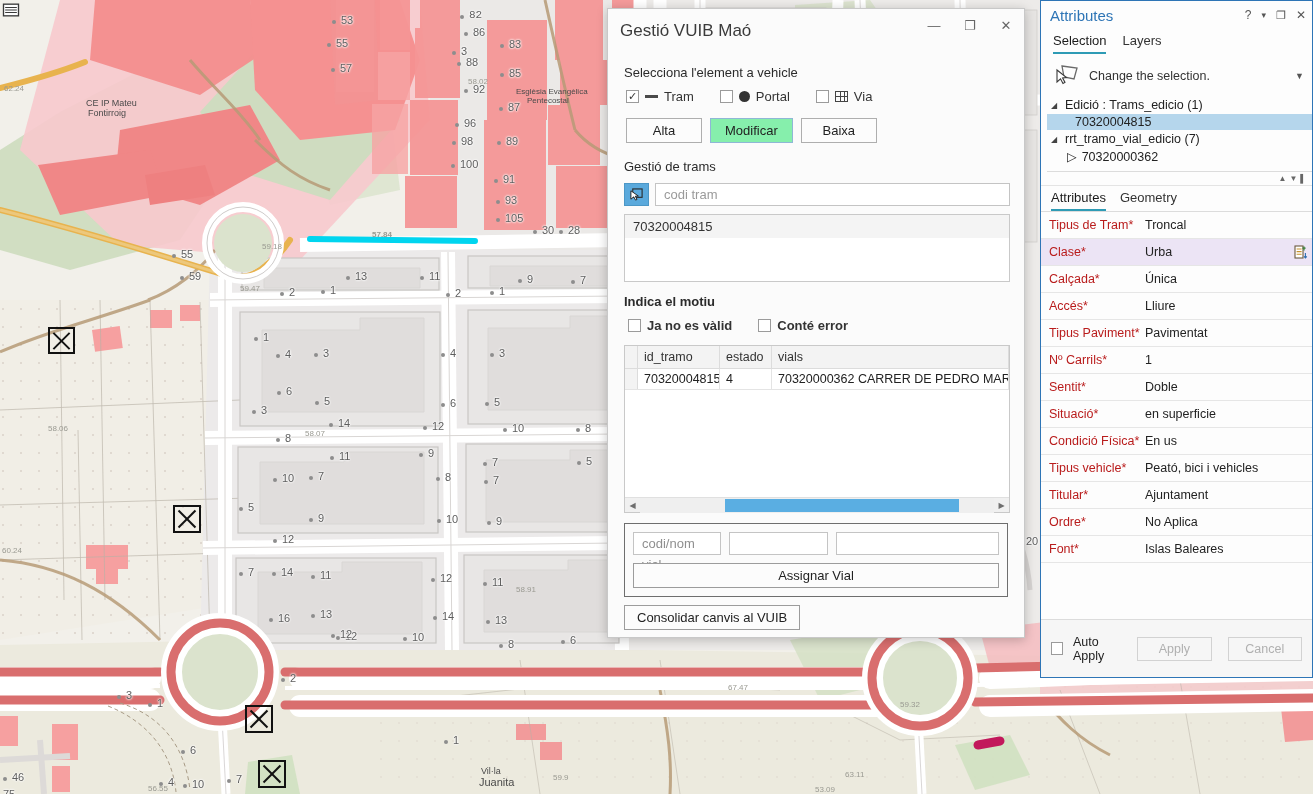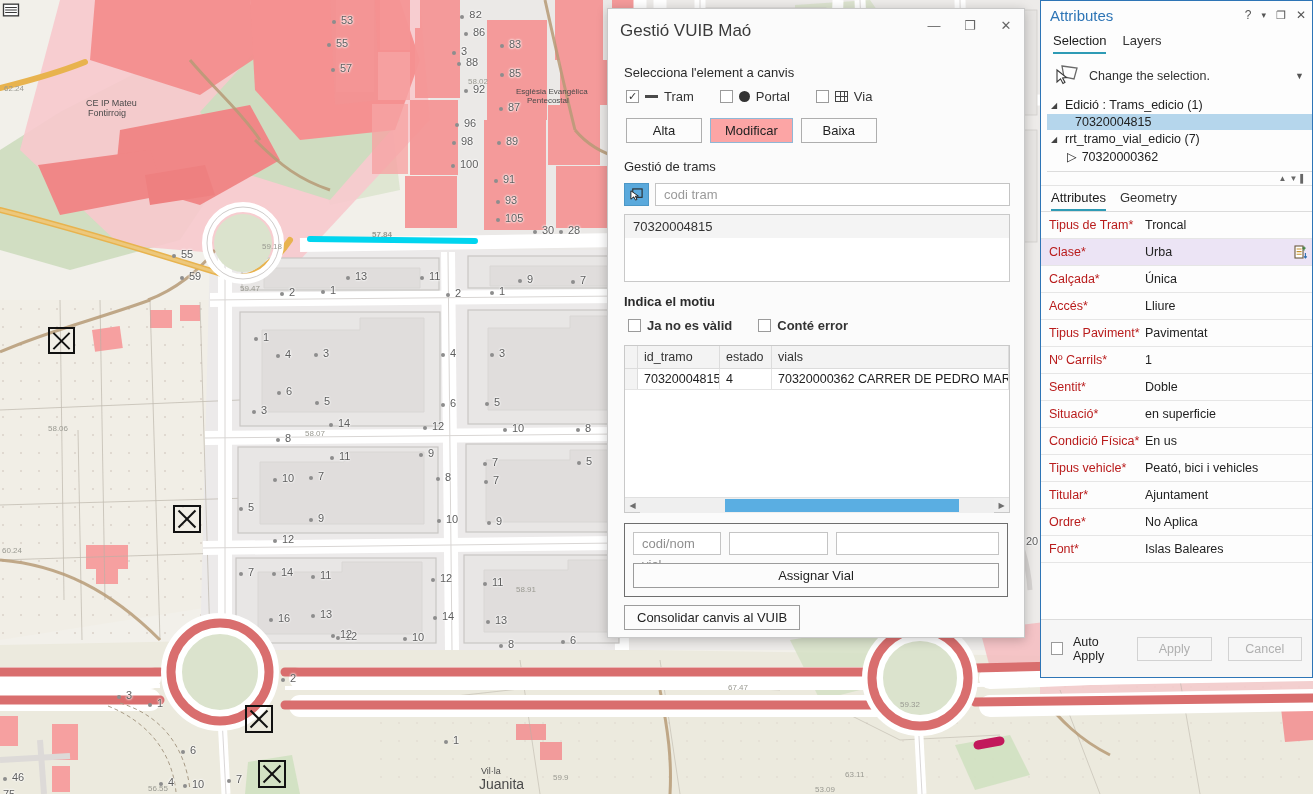--- a/index.html
+++ b/index.html
@@ -84,21 +84,21 @@
   .symgrid:after{content:"";position:absolute;top:0;bottom:0;left:4px;width:1px;background:#444;
     box-shadow: 4px 0 0 #444;}
   .cblabel { font-size:13px; color:#333; margin-right:2px; }
 
   .btnrow { display:flex; gap:8px; margin: 4px 0 16px 4px; }
   .btn {
     border:1px solid #aeaeae; background:#fcfcfc; color:#222;
     height:25px; min-width:76px; padding:0 14px; font-size:13px;
     font-family:"Liberation Sans", sans-serif; cursor:default;
   }
-  .btn.active { background:#fca5a5; border-color:#8fb7d6; }
+  .btn.active { background:#86efac; border-color:#8fb7d6; }
 
   .pickrow { display:flex; align-items:center; gap:6px; margin: 0 0 8px 2px; }
   .pickbtn {
     width:25px;height:23px;background:#5aa9dc;border:1px solid #4c97c6;
     display:flex;align-items:center;justify-content:center;
   }
   .codeinput {
     flex:1; height:23px; border:1px solid #c4c4c4; background:#fff;
     font-size:13px; color:#9a9a9a; padding: 0 8px; line-height:21px;
     font-family:"Liberation Sans", sans-serif;
@@ -466,21 +466,21 @@
         <path d="M40,740 L44,794"></path>
       </g>
     </svg>
 
     <div id="map-labels">
         <div class="maplabel" style="left: 86px; top: 98px; font-size: 9px;">CE IP Mateu</div>
         <div class="maplabel" style="left: 88px; top: 108px; font-size: 9px;">Fontirroig</div>
         <div class="maplabel" style="left: 516px; top: 87px; font-size: 8px;">Esglèsia Evangèlica</div>
         <div class="maplabel" style="left: 527px; top: 96px; font-size: 8px;">Pentecostal</div>
         <div class="maplabel" style="left: 481px; top: 766px; font-size: 9px;">Vil·la</div>
-        <div class="maplabel" style="left: 479px; top: 776px; font-size: 14px;">Juanita</div>
+        <div class="maplabel" style="left: 479px; top: 776px; font-size: 11px;">Juanita</div>
         <div class="elev" style="left: 4px; top: 84px;">62.24</div>
         <div class="elev" style="left: 262px; top: 242px;">59.18</div>
         <div class="elev" style="left: 372px; top: 230px; font-weight: bold;">57.84</div>
         <div class="elev" style="left: 240px; top: 284px;">59.47</div>
         <div class="elev" style="left: 48px; top: 424px;">58.06</div>
         <div class="elev" style="left: 305px; top: 429px;">58.07</div>
         <div class="elev" style="left: 2px; top: 546px;">60.24</div>
         <div class="elev" style="left: 516px; top: 585px;">58.91</div>
         <div class="elev" style="left: 148px; top: 784px;">56.55</div>
         <div class="elev" style="left: 468px; top: 77px;">58.02</div>
@@ -671,21 +671,21 @@
     <div class="titlebar">
       <div class="title">Gestió VUIB Maó</div>
       <div class="winbtns">
         <div class="winbtn">—</div>
         <div class="winbtn">❐</div>
         <div class="winbtn">✕</div>
       </div>
     </div>
 
     <div class="dlgbody">
-      <div class="sectlabel">Selecciona l'element a canvis</div>
+      <div class="sectlabel">Selecciona l'element a vehicle</div>
 
       <div class="cbrow">
         <span class="cbox">✓</span>
         <span class="symline"></span>
         <span class="cblabel">Tram</span>
         <span class="cbgap"></span>
         <span class="cbox"></span>
         <span class="symdot"></span>
         <span class="cblabel">Portal</span>
         <span class="cbgap"></span>

